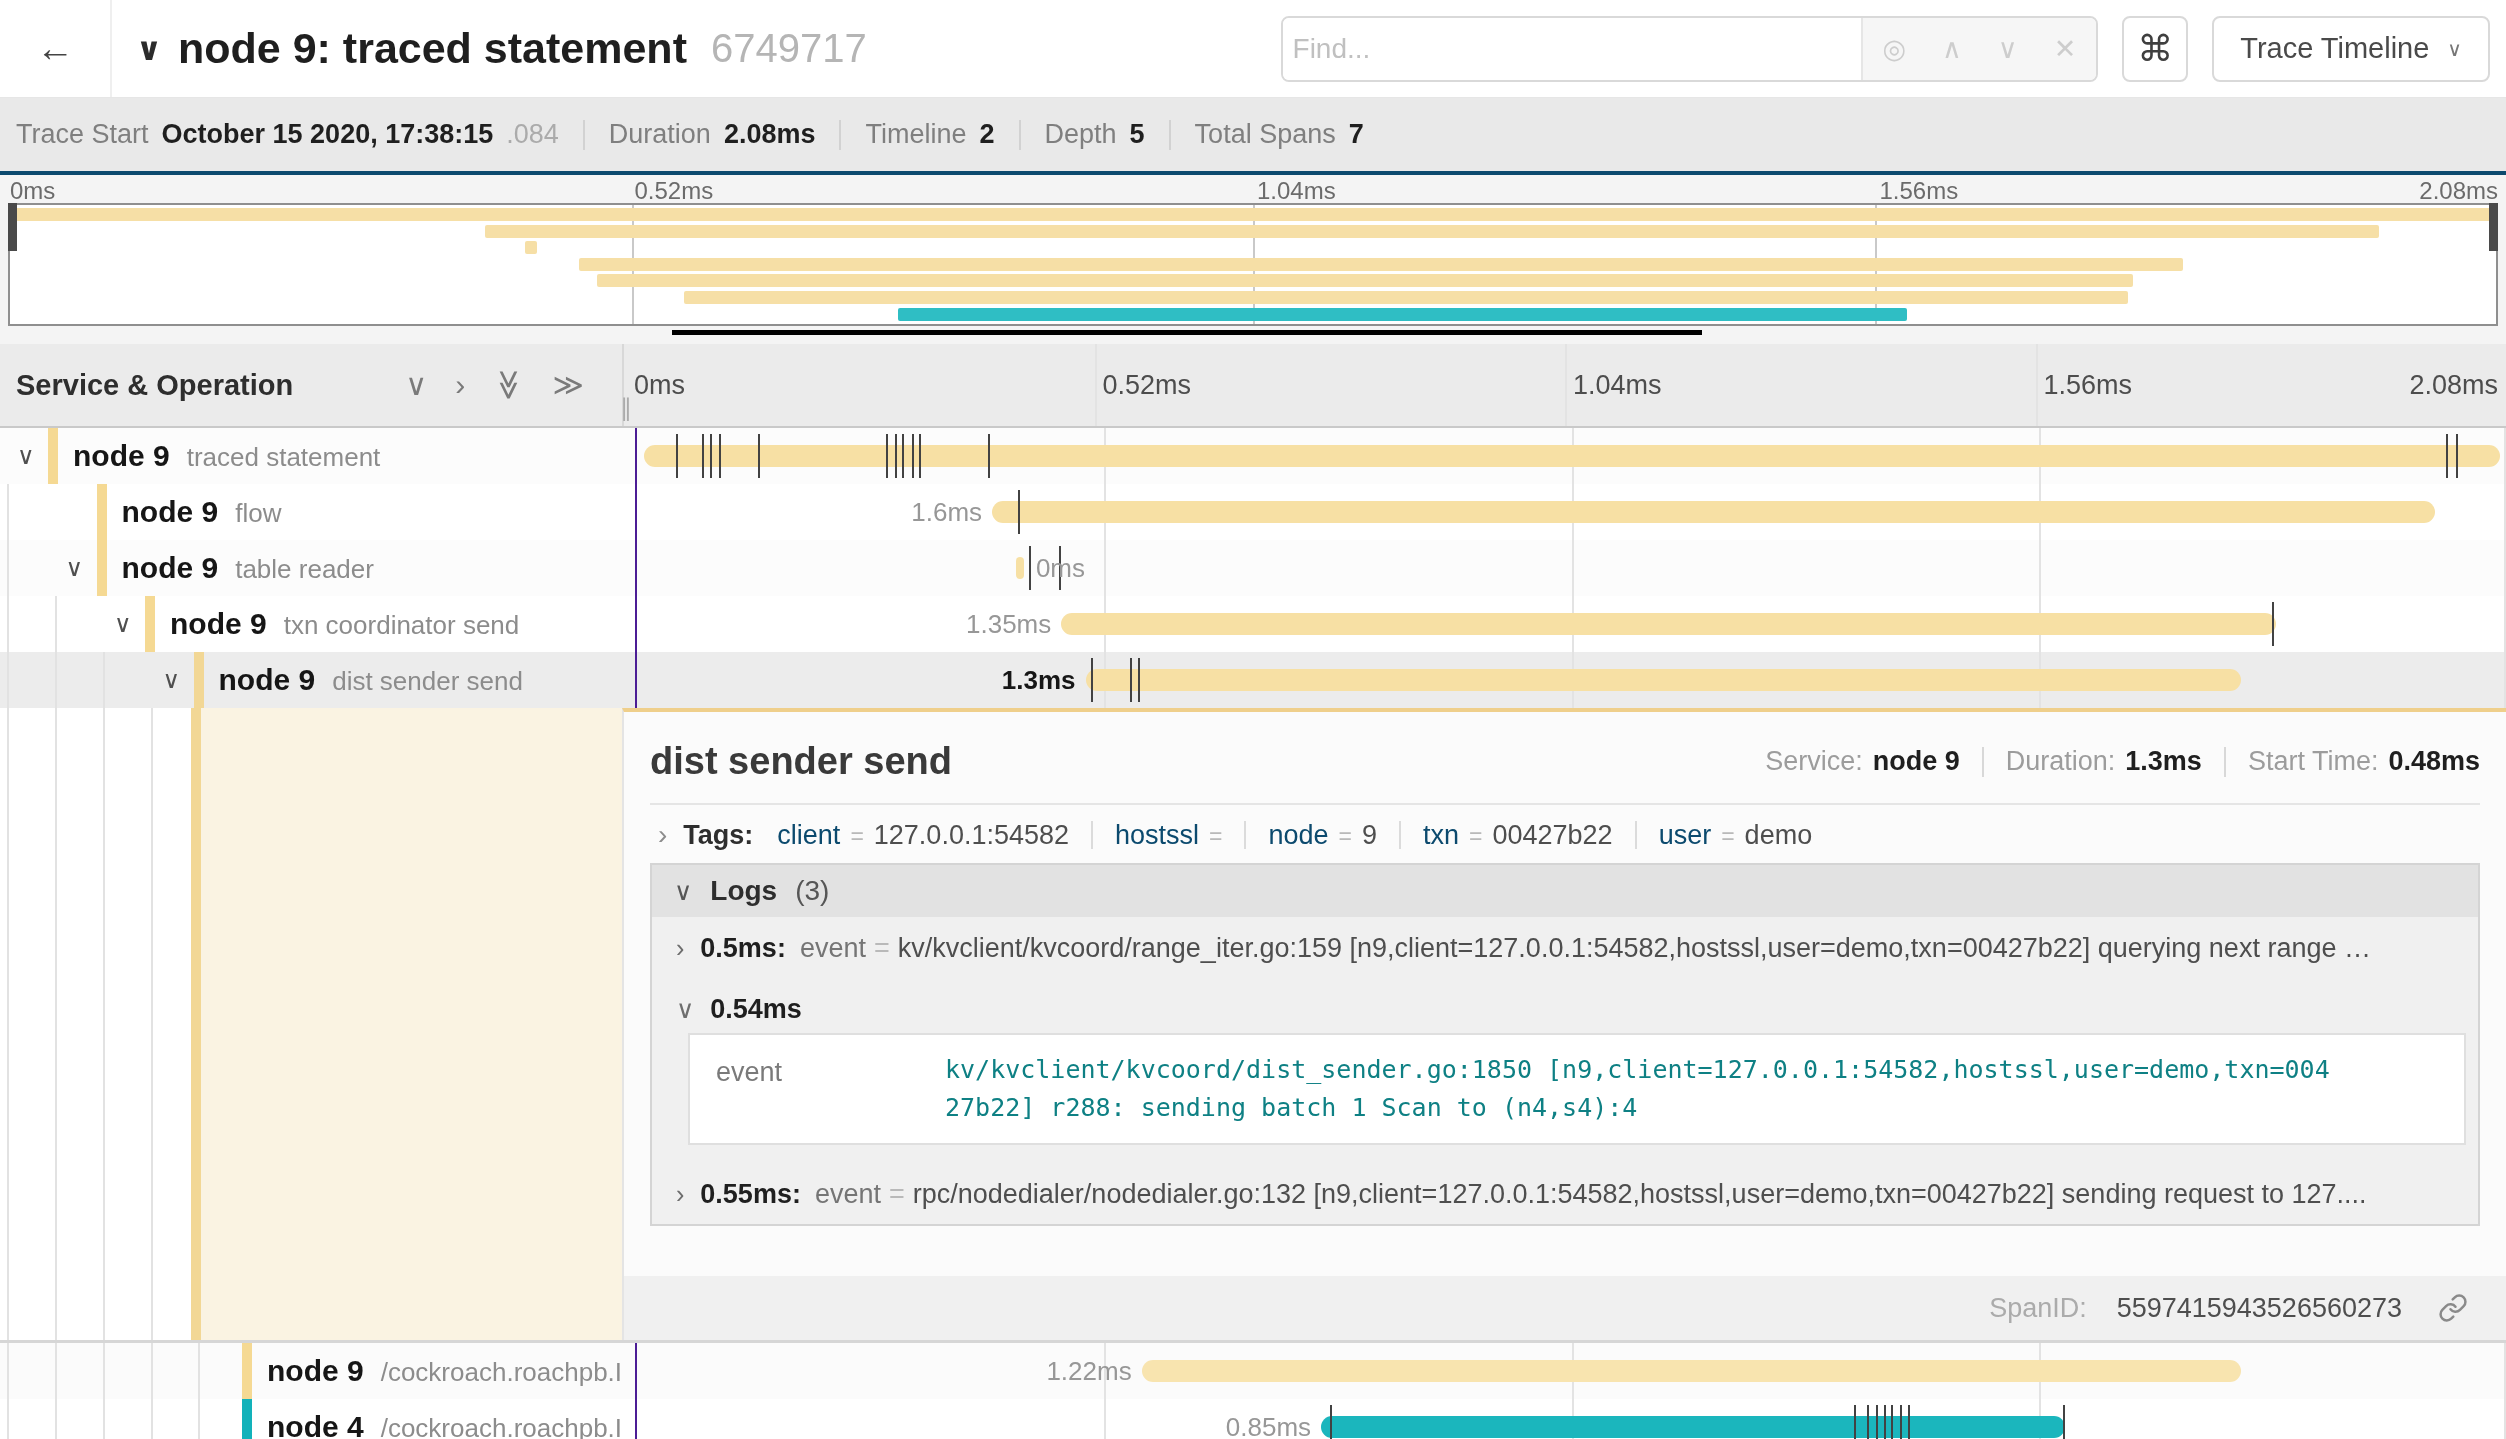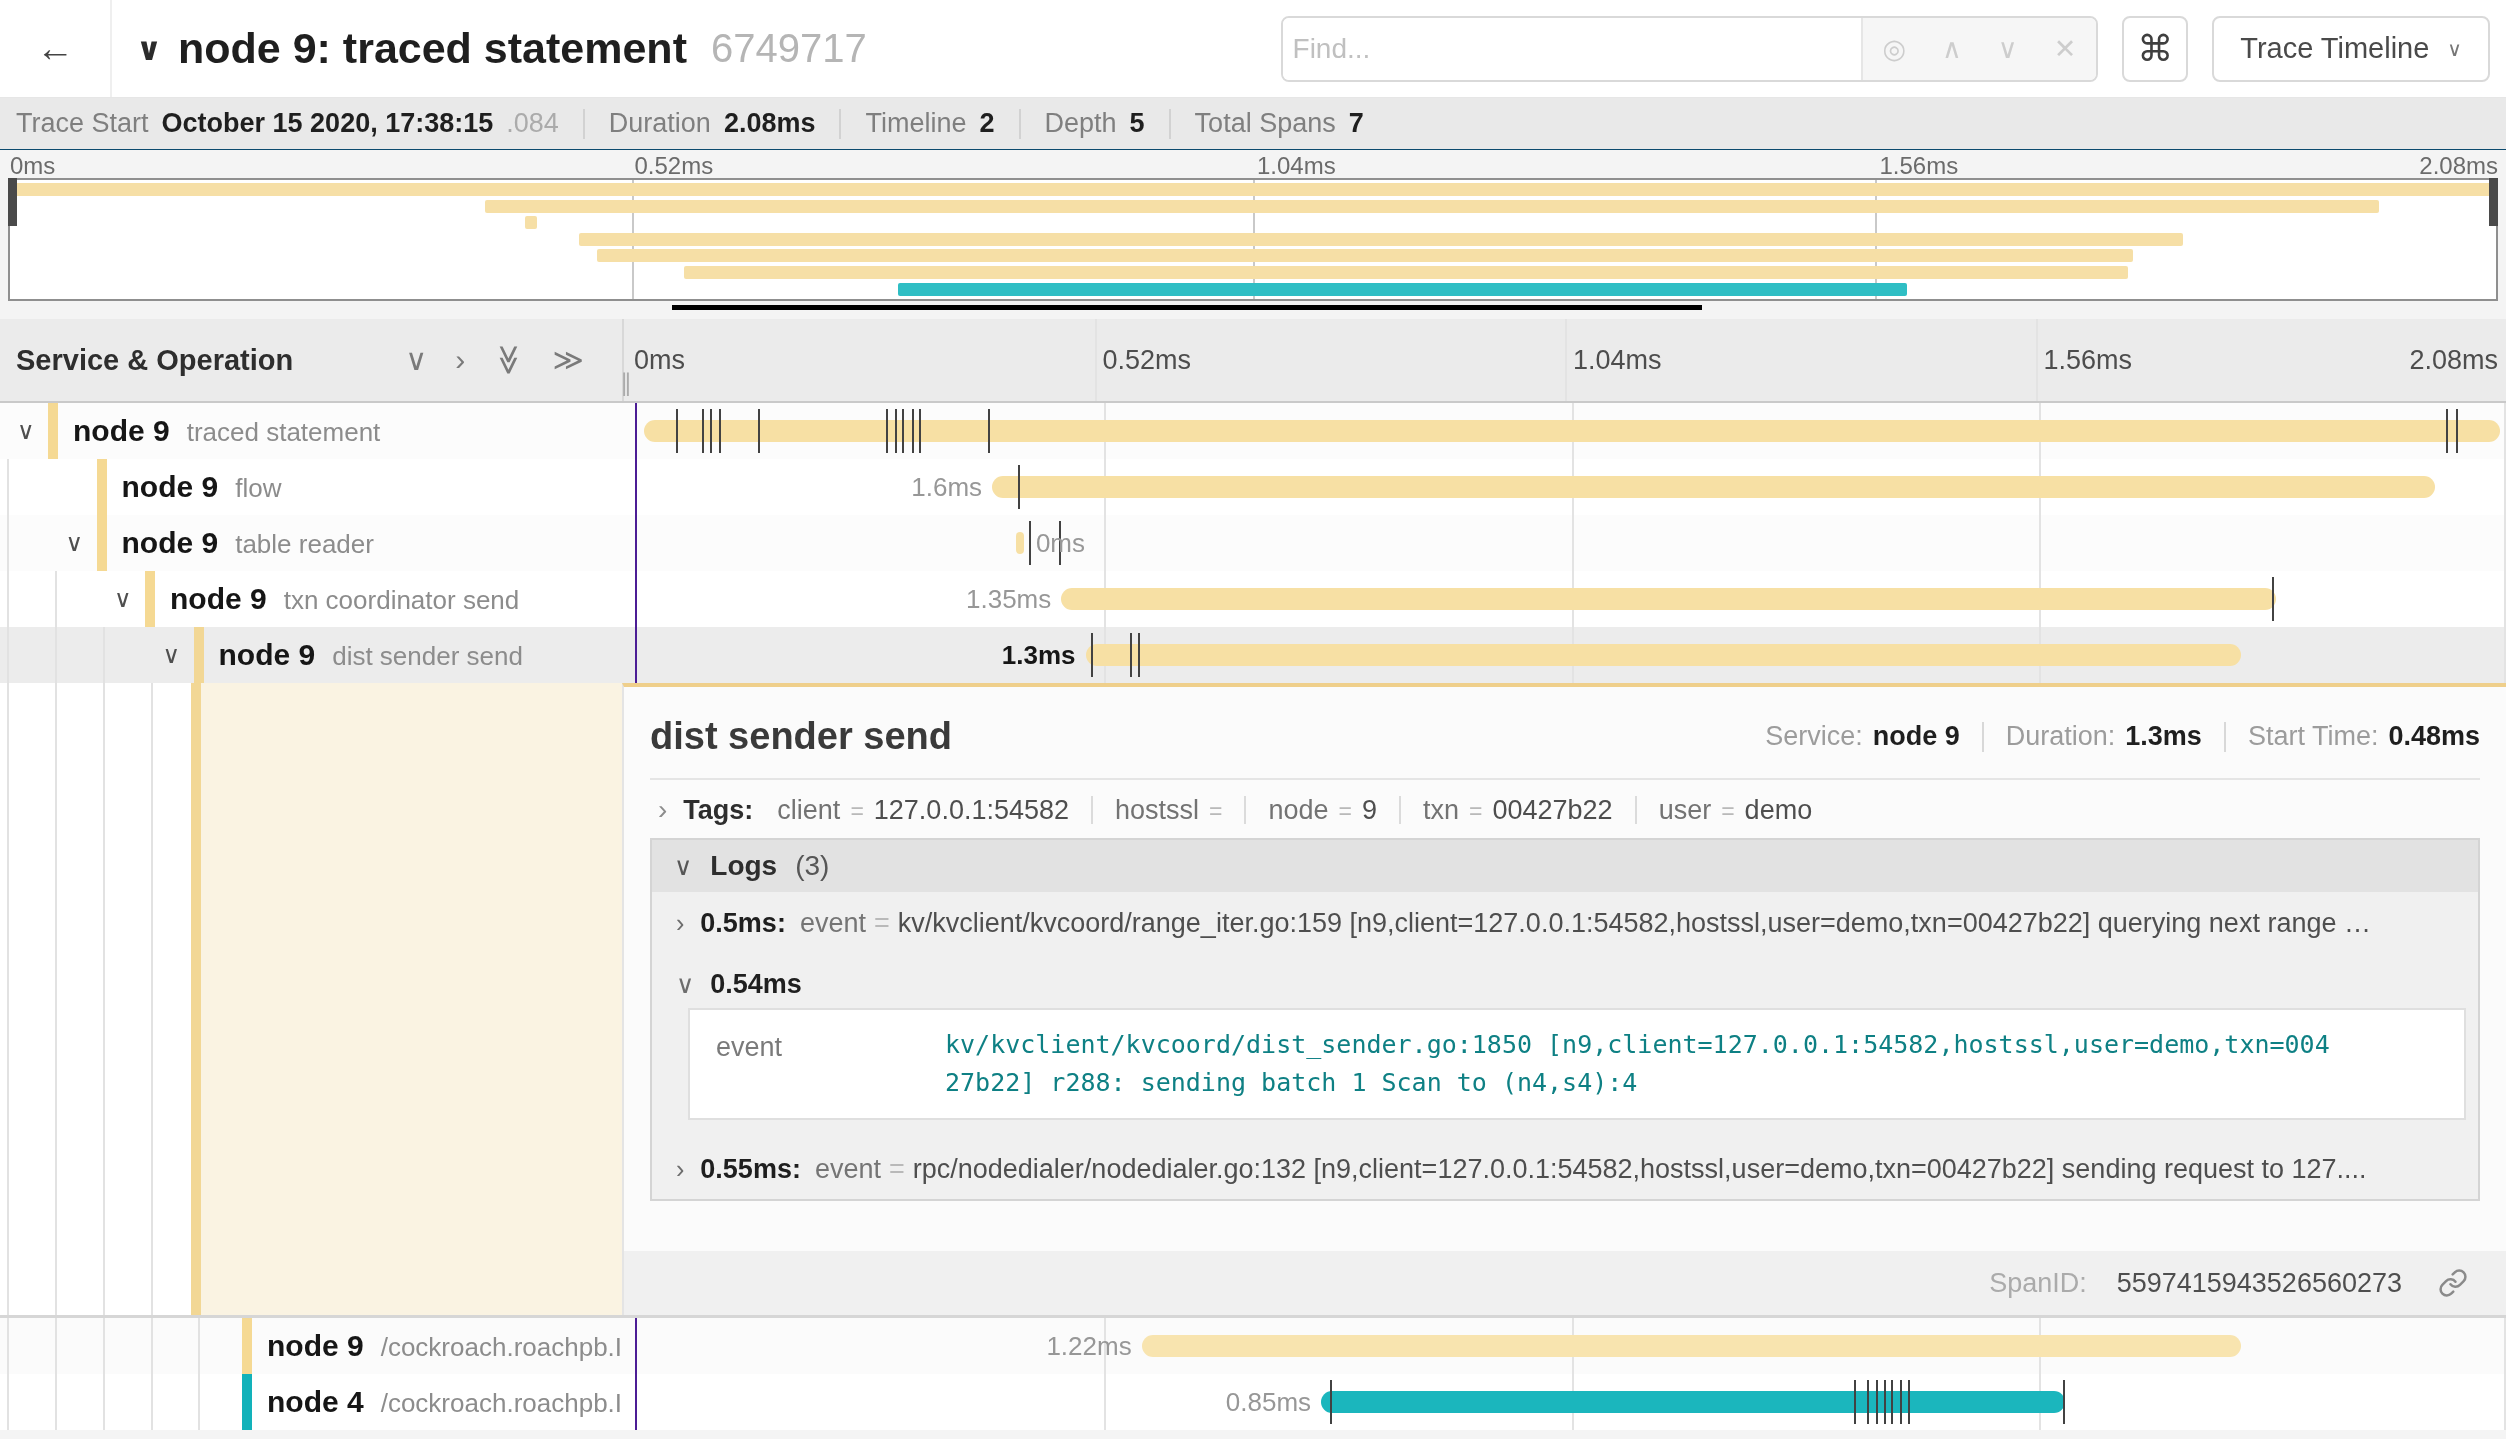--- a/index.html
+++ b/index.html
@@ -18,21 +18,21 @@
   .find-group { display:flex; height:66px; border:2px solid #D9D9D9; border-radius:8px; overflow:hidden; background:#fff; }
   .find-input { width:578px; border:none; outline:none; font-size:28px; padding:0 10px; font-family:inherit; color:#444; background:#fff; }
   .find-input::placeholder { color:#C0C0C0; }
   .find-controls { display:flex; align-items:center; background:#F6F6F6; border-left:2px solid #E6E6E6; padding:0 20px; gap:36px; color:#CDCDCD; }
   .fc-icon { font-size:27px; cursor:pointer; }
   .kbd-btn { width:66px; height:66px; border:2px solid #D9D9D9; border-radius:8px; background:#fff; display:flex; align-items:center; justify-content:center; font-size:36px; color:#3F3F3F; cursor:pointer; }
   .view-btn { height:66px; border:2px solid #D9D9D9; border-radius:8px; background:#fff; display:flex; align-items:center; gap:18px; padding:0 26px; font-size:29px; color:#4A4A4A; cursor:pointer; }
   .view-caret { font-size:20px; color:#777; }
 
   
-  .summary { height:52px; background:#E9E9E9; display:flex; align-items:center; padding:0 16px; font-size:27px; border-bottom:1px solid #0c4a6e; }
+  .summary { height:77px; background:#E9E9E9; display:flex; align-items:center; padding:0 16px; font-size:27px; border-bottom:4px solid #0c4a6e; }
   .sum-item { display:flex; gap:13px; align-items:baseline; white-space:nowrap; }
   .sum-label { color:#7F7F7F; }
   .sum-value { color:#1F1F1F; font-weight:700; }
   .sum-suffix { color:#ABABAB; font-weight:400; }
   .sum-sep { width:2px; height:30px; background:#D2D2D2; margin:0 24px; align-self:center; }
 
   
   .overview { position:relative; height:169px; background:#F4F4F4; }
   .ov-axis { position:relative; height:28px; margin:0 8px; font-size:24px; color:#6B6B6B; }
   .ov-axis .tick { position:absolute; top:2px; white-space:nowrap; }
@@ -80,21 +80,21 @@
   .d-title { font-size:38px; font-weight:600; color:#3A3A3A; }
   .d-meta { display:flex; align-items:center; font-size:27px; }
   .d-meta .lab { color:#9C9C9C; }
   .d-meta .val { font-weight:700; color:#1F1F1F; margin-left:10px; }
   .d-sep { width:2px; height:30px; background:#D8D8D8; margin:0 22px; }
   .d-divider { height:2px; background:#E5E5E5; margin-top:20px; }
   .tags-row { display:flex; align-items:center; padding:14px 0 12px 8px; font-size:27px; cursor:pointer; }
   .tags-chevron { color:#8C8C8C; font-size:28px; margin-right:16px; }
   .tags-label { font-weight:700; color:#2E2E2E; margin-right:24px; }
   .tag-item { display:flex; gap:10px; align-items:baseline; white-space:nowrap; }
-  .tag-key { color:#737373; }
+  .tag-key { color:#0c4a6e; }
   .tag-eq { color:#B9B9B9; font-size:23px; }
   .tag-val { color:#4E4E4E; }
   .tag-sep { width:2px; height:28px; background:#DBDBDB; margin:0 22px; align-self:center; }
   .logs-box { border:2px solid #D4D4D4; background:#F0F0F0; }
   .logs-header { background:#E2E2E2; padding:10px 22px; display:flex; align-items:center; gap:18px; font-size:28px; cursor:pointer; }
   .logs-chevron { color:#565656; font-size:25px; }
   .logs-title { font-weight:700; color:#2E2E2E; }
   .logs-count { color:#565656; }
   .log-row { display:flex; align-items:baseline; padding:16px 20px 14px 24px; font-size:27px; white-space:nowrap; overflow:hidden; cursor:pointer; }
   .log-row.exp-head { padding-bottom:2px; }

